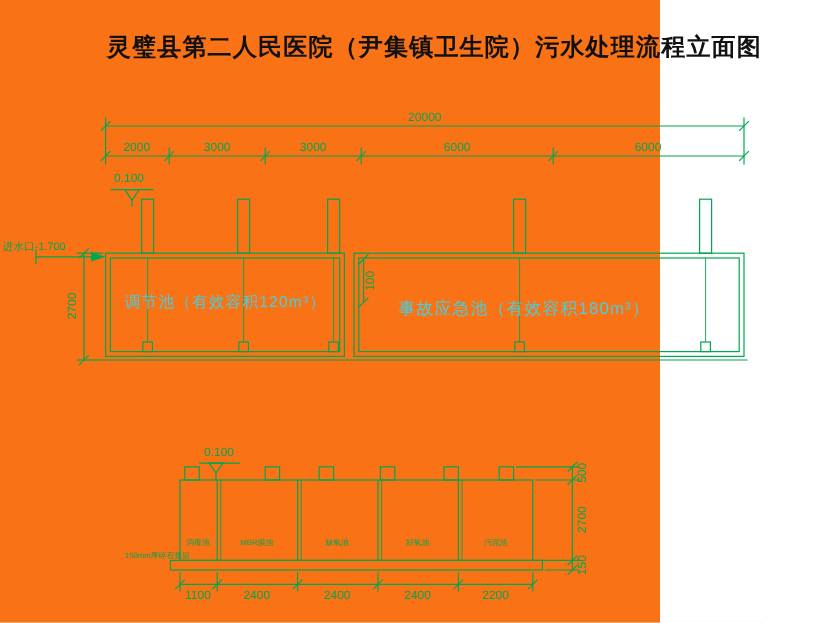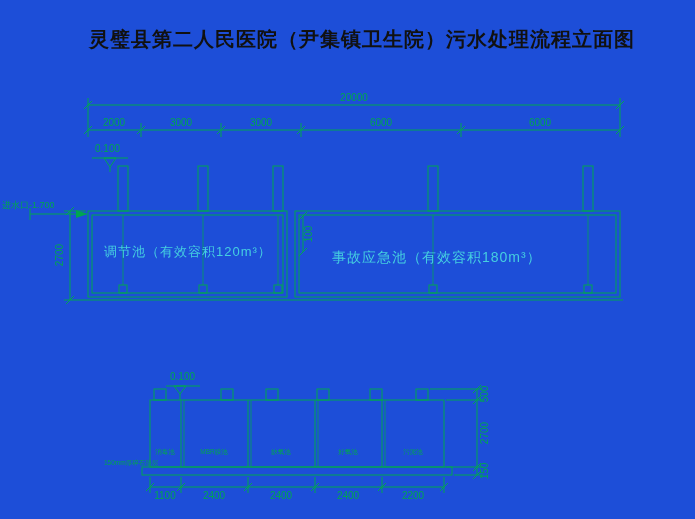--- a/index.html
+++ b/index.html
@@ -1,16 +1,16 @@
 <!DOCTYPE html>
 <html><head>
 <meta charset="utf-8">
 <style>
   html,body{margin:0;padding:0;background:#ffffff;width:695px;height:519px;overflow:hidden;}
-  .page{position:relative;width:695px;height:519px;background:#1d4ed8;font-family:"Liberation Sans",sans-serif;}
+  .page{position:relative;width:550px;height:519px;background:#f97316;font-family:"Liberation Sans",sans-serif;}
   svg{display:block;}
   svg line, svg rect, svg path, svg polyline{stroke:#00a651;stroke-width:1;fill:none;}
   svg .thin{stroke-width:0.75;}
   svg text{font-family:"Liberation Sans",sans-serif;stroke:none;}
   .dim{font-size:10px;fill:#00a651;}
   .small9{font-size:9px;fill:#00a651;}
   .tiny{font-size:6.5px;fill:#00a651;}
   .tank-label{fill:#45cfe0;letter-spacing:1px;}
   .t1{font-size:13px;}
   .t2{font-size:14px;}

